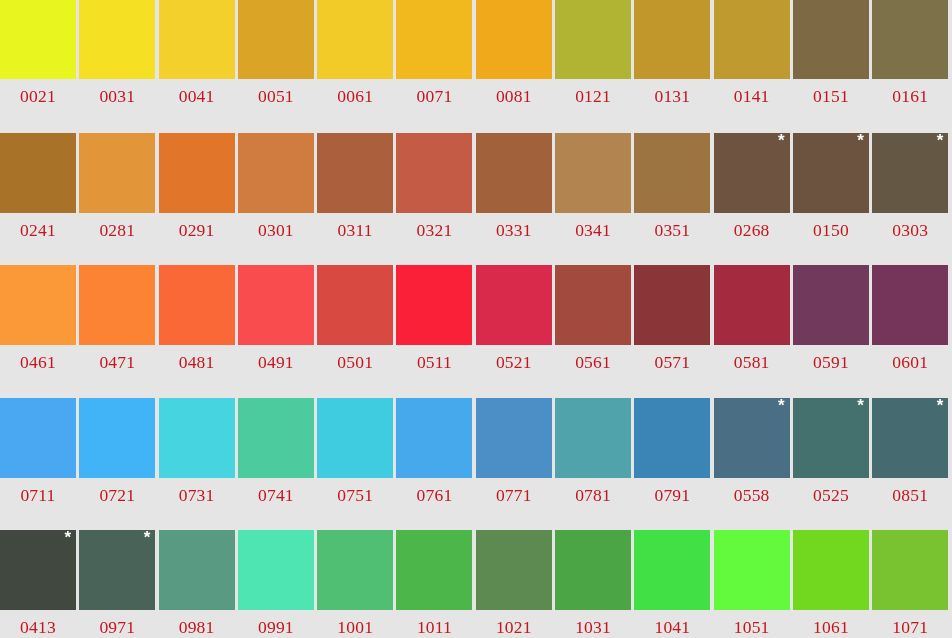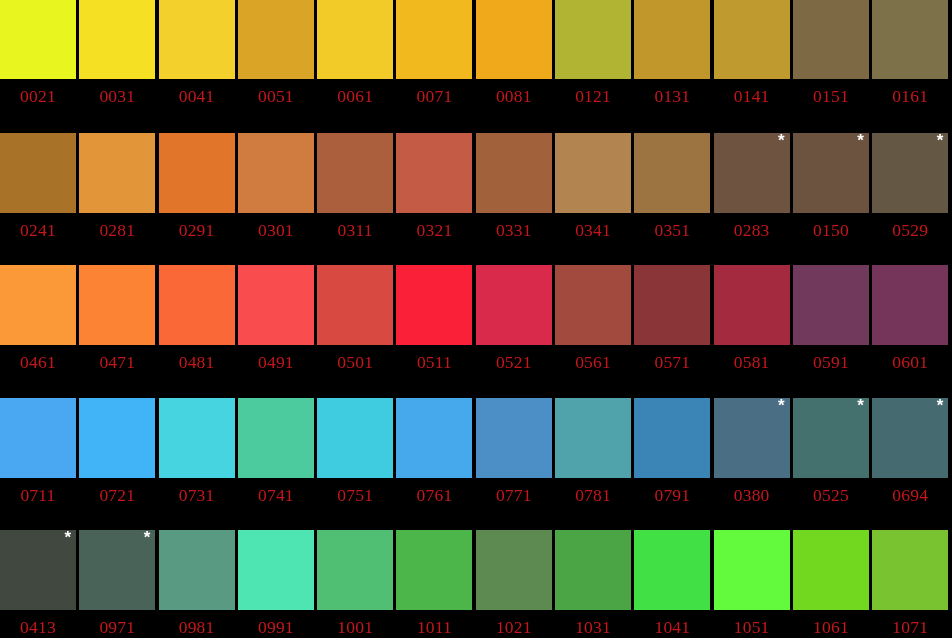--- a/index.html
+++ b/index.html
@@ -11,21 +11,21 @@
   body {
     width: 952px;
     height: 638px;
     overflow: hidden;
     font-family: "Liberation Serif", "DejaVu Serif", serif;
   }
   #swatch-chart {
     position: relative;
     width: 952px;
     height: 638px;
-    background: #000000;
+    background: #e5e5e5;
     overflow: hidden;
   }
   .swatch-row {
     position: relative;
     width: 952px;
     height: 132.5px;
     display: block;
     white-space: nowrap;
     font-size: 0;
   }
@@ -74,31 +74,31 @@
     height: 79px;
   }
 </style>
 </head>
 <body>
 
 <div id="swatch-chart">
     <div class="swatch-row"><div class="swatch-cell"><div class="swatch-chip" style="background-color: rgb(232, 245, 31);"></div><div class="swatch-label">0021</div></div><div class="swatch-cell"><div class="swatch-chip" style="background-color: rgb(245, 224, 36);"></div><div class="swatch-label">0031</div></div><div class="swatch-cell"><div class="swatch-chip" style="background-color: rgb(243, 208, 43);"></div><div class="swatch-label">0041</div></div><div class="swatch-cell"><div class="swatch-chip" style="background-color: rgb(218, 165, 38);"></div><div class="swatch-label">0051</div></div><div class="swatch-cell"><div class="swatch-chip" style="background-color: rgb(243, 203, 41);"></div><div class="swatch-label">0061</div></div><div class="swatch-cell"><div class="swatch-chip" style="background-color: rgb(242, 185, 31);"></div><div class="swatch-label">0071</div></div><div class="swatch-cell"><div class="swatch-chip" style="background-color: rgb(240, 169, 26);"></div><div class="swatch-label">0081</div></div><div class="swatch-cell"><div class="swatch-chip" style="background-color: rgb(176, 180, 50);"></div><div class="swatch-label">0121</div></div><div class="swatch-cell"><div class="swatch-chip" style="background-color: rgb(193, 150, 42);"></div><div class="swatch-label">0131</div></div><div class="swatch-cell"><div class="swatch-chip" style="background-color: rgb(191, 154, 47);"></div><div class="swatch-label">0141</div></div><div class="swatch-cell"><div class="swatch-chip" style="background-color: rgb(125, 106, 68);"></div><div class="swatch-label">0151</div></div><div class="swatch-cell"><div class="swatch-chip" style="background-color: rgb(124, 113, 72);"></div><div class="swatch-label">0161</div></div></div>
     <div class="swatch-row"><div class="swatch-cell"><div class="swatch-chip" style="background-color: rgb(168, 115, 40);"></div><div class="swatch-label">0241</div></div><div class="swatch-cell"><div class="swatch-chip" style="background-color: rgb(227, 149, 58);"></div><div class="swatch-label">0281</div></div><div class="swatch-cell"><div class="swatch-chip" style="background-color: rgb(225, 118, 42);"></div><div class="swatch-label">0291</div></div><div class="swatch-cell"><div class="swatch-chip" style="background-color: rgb(208, 124, 65);"></div><div class="swatch-label">0301</div></div><div class="swatch-cell"><div class="swatch-chip" style="background-color: rgb(171, 95, 61);"></div><div class="swatch-label">0311</div></div><div class="swatch-cell"><div class="swatch-chip" style="background-color: rgb(196, 92, 69);"></div><div class="swatch-label">0321</div></div><div class="swatch-cell"><div class="swatch-chip" style="background-color: rgb(161, 97, 58);"></div><div class="swatch-label">0331</div></div><div class="swatch-cell"><div class="swatch-chip" style="background-color: rgb(178, 132, 79);"></div><div class="swatch-label">0341</div></div><div class="swatch-cell"><div class="swatch-chip" style="background-color: rgb(155, 116, 65);"></div><div class="swatch-label">0351</div></div><div class="swatch-cell"><div class="swatch-chip" style="background-color: rgb(109, 83, 64);">
           <span class="swatch-star">*</span>
-        </div><div class="swatch-label">0283</div></div><div class="swatch-cell"><div class="swatch-chip" style="background-color: rgb(107, 83, 64);">
+        </div><div class="swatch-label">0268</div></div><div class="swatch-cell"><div class="swatch-chip" style="background-color: rgb(107, 83, 64);">
           <span class="swatch-star">*</span>
         </div><div class="swatch-label">0150</div></div><div class="swatch-cell"><div class="swatch-chip" style="background-color: rgb(100, 88, 68);">
           <span class="swatch-star">*</span>
-        </div><div class="swatch-label">0529</div></div></div>
+        </div><div class="swatch-label">0303</div></div></div>
     <div class="swatch-row"><div class="swatch-cell"><div class="swatch-chip" style="background-color: rgb(251, 153, 56);"></div><div class="swatch-label">0461</div></div><div class="swatch-cell"><div class="swatch-chip" style="background-color: rgb(252, 130, 52);"></div><div class="swatch-label">0471</div></div><div class="swatch-cell"><div class="swatch-chip" style="background-color: rgb(251, 104, 55);"></div><div class="swatch-label">0481</div></div><div class="swatch-cell"><div class="swatch-chip" style="background-color: rgb(249, 76, 79);"></div><div class="swatch-label">0491</div></div><div class="swatch-cell"><div class="swatch-chip" style="background-color: rgb(216, 74, 65);"></div><div class="swatch-label">0501</div></div><div class="swatch-cell"><div class="swatch-chip" style="background-color: rgb(249, 32, 56);"></div><div class="swatch-label">0511</div></div><div class="swatch-cell"><div class="swatch-chip" style="background-color: rgb(217, 42, 76);"></div><div class="swatch-label">0521</div></div><div class="swatch-cell"><div class="swatch-chip" style="background-color: rgb(163, 74, 63);"></div><div class="swatch-label">0561</div></div><div class="swatch-cell"><div class="swatch-chip" style="background-color: rgb(138, 54, 57);"></div><div class="swatch-label">0571</div></div><div class="swatch-cell"><div class="swatch-chip" style="background-color: rgb(164, 42, 64);"></div><div class="swatch-label">0581</div></div><div class="swatch-cell"><div class="swatch-chip" style="background-color: rgb(113, 57, 92);"></div><div class="swatch-label">0591</div></div><div class="swatch-cell"><div class="swatch-chip" style="background-color: rgb(117, 52, 90);"></div><div class="swatch-label">0601</div></div></div>
     <div class="swatch-row"><div class="swatch-cell"><div class="swatch-chip" style="background-color: rgb(74, 168, 243);"></div><div class="swatch-label">0711</div></div><div class="swatch-cell"><div class="swatch-chip" style="background-color: rgb(64, 180, 246);"></div><div class="swatch-label">0721</div></div><div class="swatch-cell"><div class="swatch-chip" style="background-color: rgb(69, 212, 224);"></div><div class="swatch-label">0731</div></div><div class="swatch-cell"><div class="swatch-chip" style="background-color: rgb(76, 203, 159);"></div><div class="swatch-label">0741</div></div><div class="swatch-cell"><div class="swatch-chip" style="background-color: rgb(63, 203, 224);"></div><div class="swatch-label">0751</div></div><div class="swatch-cell"><div class="swatch-chip" style="background-color: rgb(70, 169, 236);"></div><div class="swatch-label">0761</div></div><div class="swatch-cell"><div class="swatch-chip" style="background-color: rgb(75, 143, 198);"></div><div class="swatch-label">0771</div></div><div class="swatch-cell"><div class="swatch-chip" style="background-color: rgb(80, 163, 171);"></div><div class="swatch-label">0781</div></div><div class="swatch-cell"><div class="swatch-chip" style="background-color: rgb(59, 132, 182);"></div><div class="swatch-label">0791</div></div><div class="swatch-cell"><div class="swatch-chip" style="background-color: rgb(74, 111, 132);">
           <span class="swatch-star">*</span>
-        </div><div class="swatch-label">0380</div></div><div class="swatch-cell"><div class="swatch-chip" style="background-color: rgb(68, 112, 109);">
+        </div><div class="swatch-label">0558</div></div><div class="swatch-cell"><div class="swatch-chip" style="background-color: rgb(68, 112, 109);">
           <span class="swatch-star">*</span>
         </div><div class="swatch-label">0525</div></div><div class="swatch-cell"><div class="swatch-chip" style="background-color: rgb(69, 106, 112);">
           <span class="swatch-star">*</span>
-        </div><div class="swatch-label">0694</div></div></div>
+        </div><div class="swatch-label">0851</div></div></div>
     <div class="swatch-row"><div class="swatch-cell"><div class="swatch-chip" style="background-color: rgb(65, 72, 64);">
           <span class="swatch-star">*</span>
         </div><div class="swatch-label">0413</div></div><div class="swatch-cell"><div class="swatch-chip" style="background-color: rgb(74, 99, 88);">
           <span class="swatch-star">*</span>
         </div><div class="swatch-label">0971</div></div><div class="swatch-cell"><div class="swatch-chip" style="background-color: rgb(89, 154, 130);"></div><div class="swatch-label">0981</div></div><div class="swatch-cell"><div class="swatch-chip" style="background-color: rgb(79, 229, 179);"></div><div class="swatch-label">0991</div></div><div class="swatch-cell"><div class="swatch-chip" style="background-color: rgb(80, 191, 115);"></div><div class="swatch-label">1001</div></div><div class="swatch-cell"><div class="swatch-chip" style="background-color: rgb(76, 182, 75);"></div><div class="swatch-label">1011</div></div><div class="swatch-cell"><div class="swatch-chip" style="background-color: rgb(92, 138, 81);"></div><div class="swatch-label">1021</div></div><div class="swatch-cell"><div class="swatch-chip" style="background-color: rgb(76, 165, 69);"></div><div class="swatch-label">1031</div></div><div class="swatch-cell"><div class="swatch-chip" style="background-color: rgb(65, 225, 70);"></div><div class="swatch-label">1041</div></div><div class="swatch-cell"><div class="swatch-chip" style="background-color: rgb(99, 249, 60);"></div><div class="swatch-label">1051</div></div><div class="swatch-cell"><div class="swatch-chip" style="background-color: rgb(114, 215, 31);"></div><div class="swatch-label">1061</div></div><div class="swatch-cell"><div class="swatch-chip" style="background-color: rgb(121, 194, 48);"></div><div class="swatch-label">1071</div></div></div>
   </div>
 
 </body></html>

